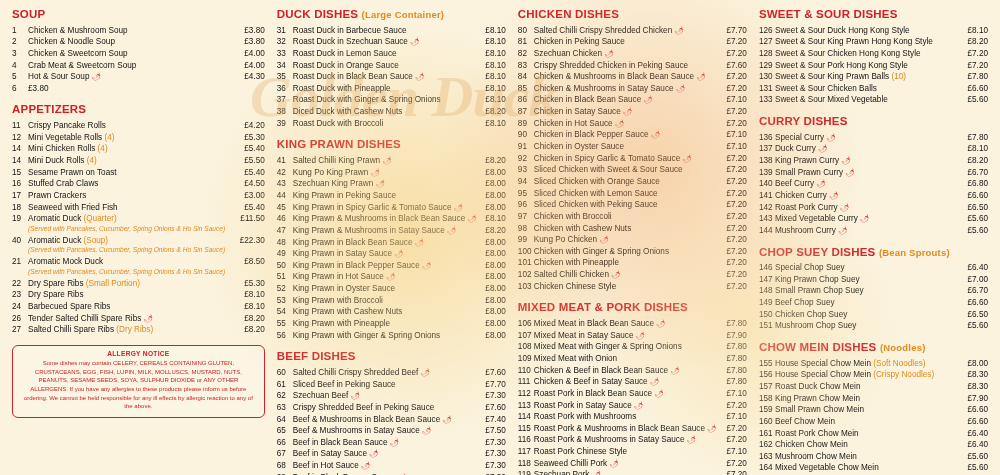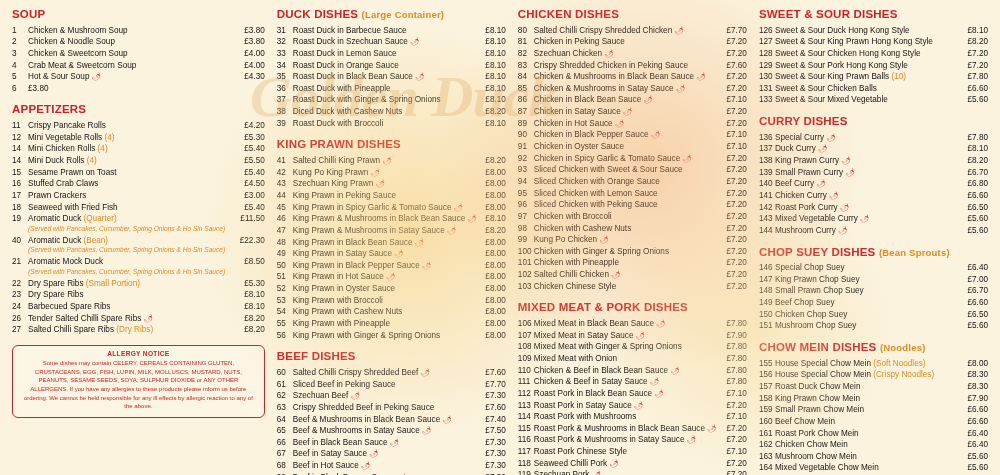--- a/index.html
+++ b/index.html
@@ -157,21 +157,21 @@
               <span class="price">£5.40</span>
             </div>
             <div class="item">
               <span class="num">19</span>
               <span class="name"><span>Aromatic Duck</span><span class="qual"> (Quarter)</span></span>
               <span class="price">£11.50</span>
             </div>
             <div class="note">(Served with Pancakes, Cucumber, Spring Onions &amp; Ho Sin Sauce)</div>
             <div class="item">
               <span class="num">40</span>
-              <span class="name"><span>Aromatic Duck</span><span class="qual"> (Bean)</span></span>
+              <span class="name"><span>Aromatic Duck</span><span class="qual"> (Soup)</span></span>
               <span class="price">£22.30</span>
             </div>
             <div class="note">(Served with Pancakes, Cucumber, Spring Onions &amp; Ho Sin Sauce)</div>
             <div class="item">
               <span class="num">21</span>
               <span class="name"><span>Aromatic Mock Duck</span></span>
               <span class="price">£8.50</span>
             </div>
             <div class="note">(Served with Pancakes, Cucumber, Spring Onions &amp; Ho Sin Sauce)</div>
             <div class="item">

